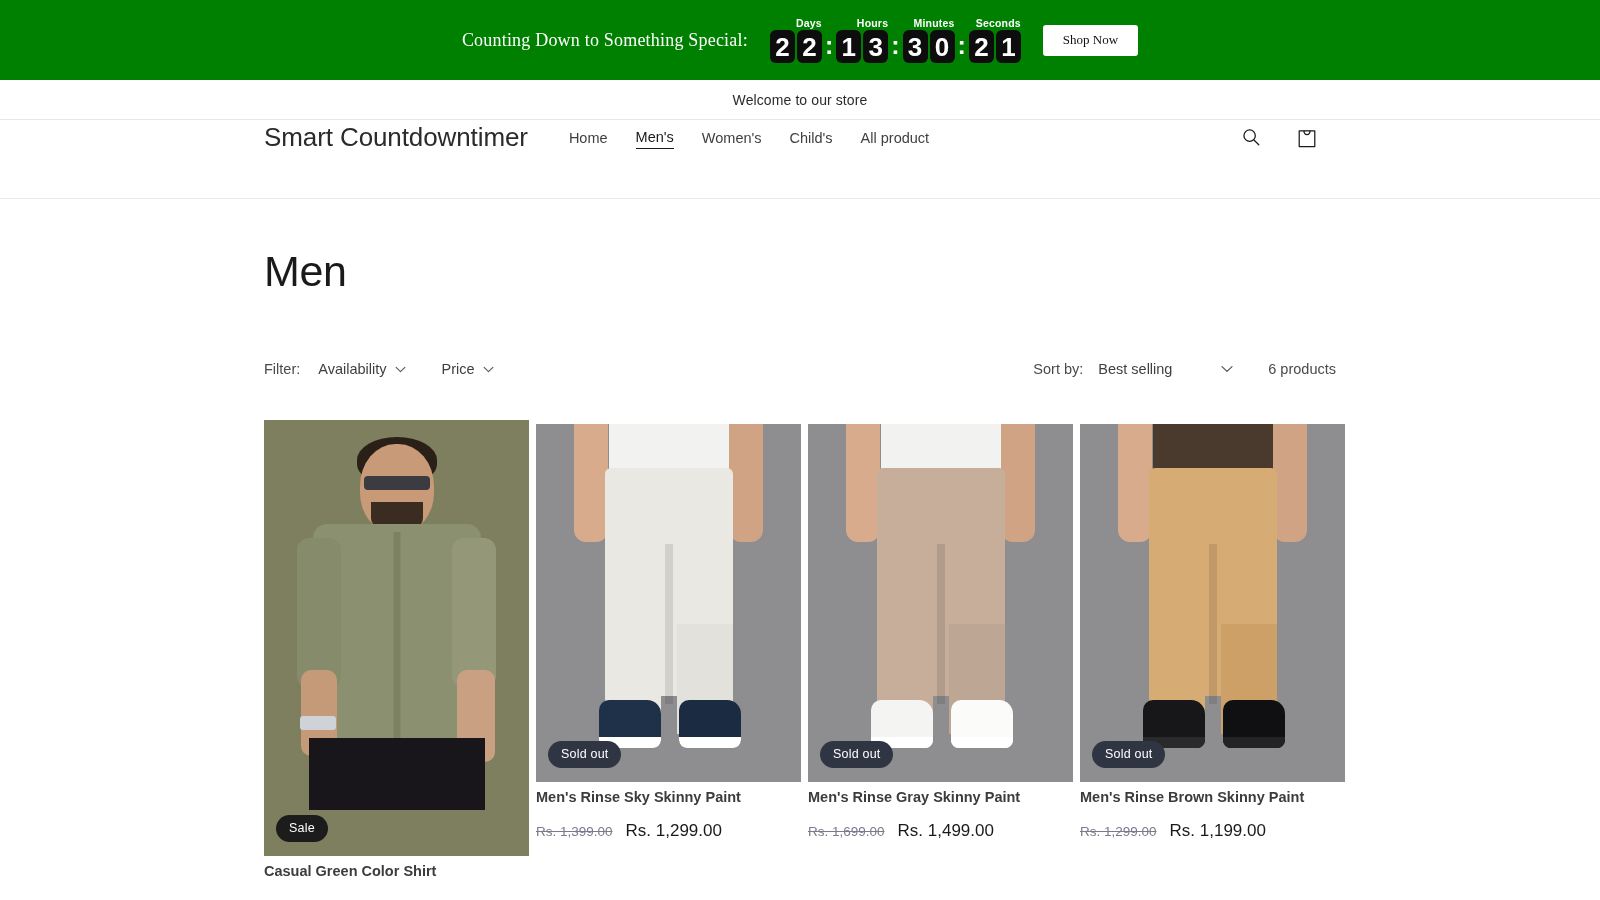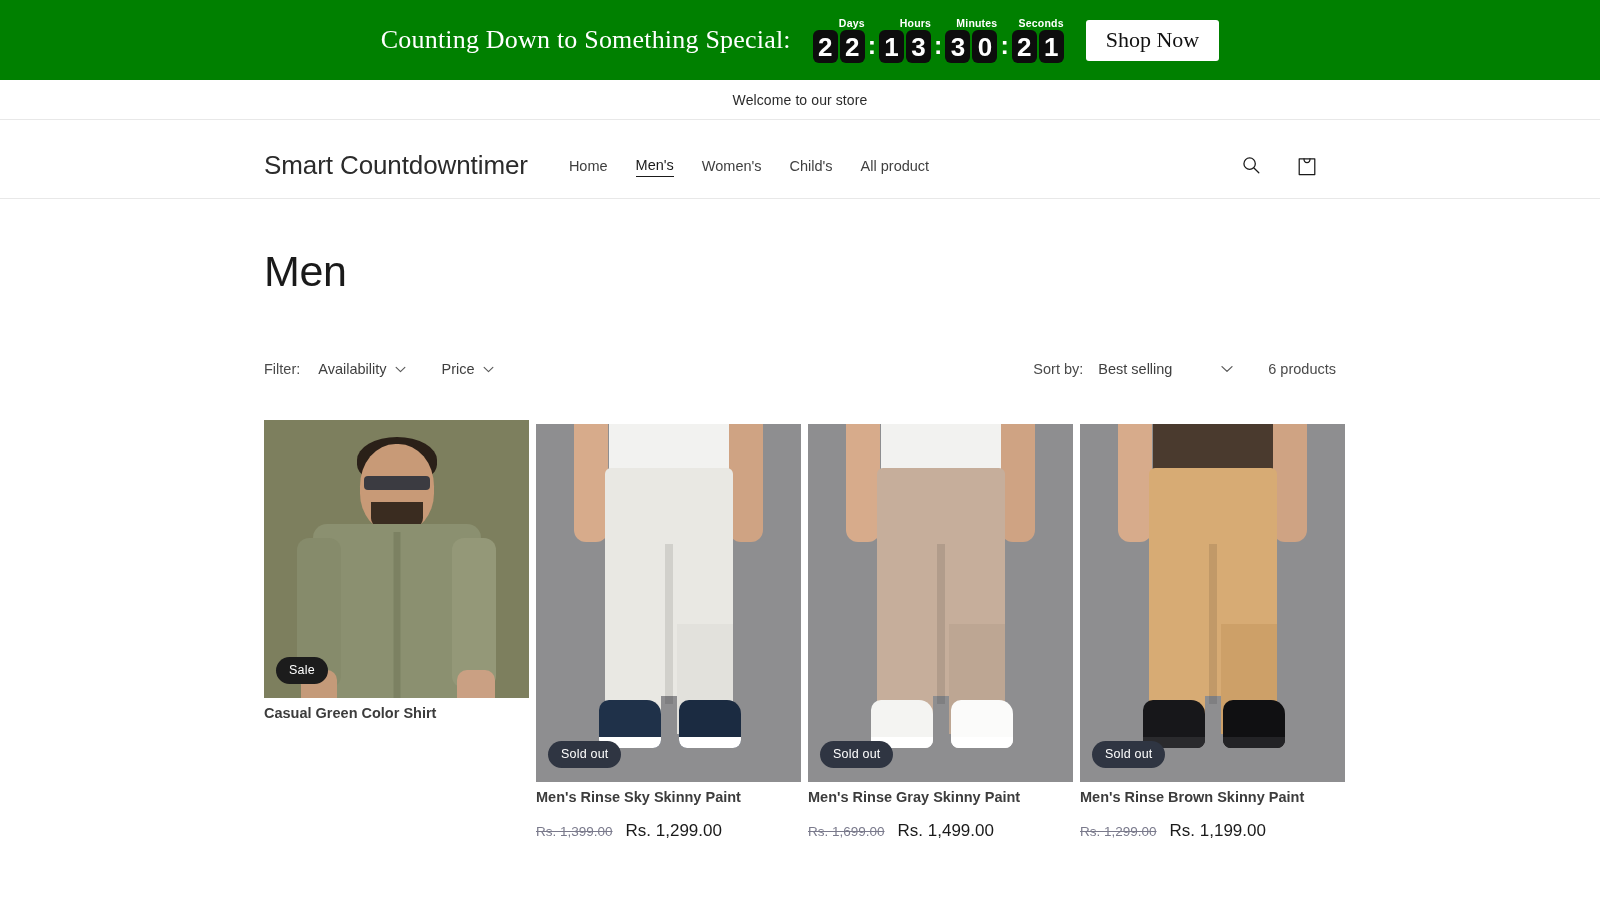--- a/index.html
+++ b/index.html
@@ -14,21 +14,21 @@
   .countdown-bar {
     height: 80px;
     background: #008000;
     display: flex;
     align-items: center;
     justify-content: center;
     gap: 18px;
   }
   .countdown-headline {
     font-family: "Liberation Serif", serif;
-    font-size: 26px;
+    font-size: 18px;
     color: #ffffff;
     letter-spacing: .2px;
     white-space: nowrap;
   }
   .timer {
     display: flex;
     align-items: flex-end;
     gap: 2px;
     margin: 0 4px;
   }
@@ -65,21 +65,21 @@
   .countdown-sub {
     font-family: "Liberation Serif", serif;
     font-size: 21px;
     color: #ffffff;
     white-space: nowrap;
   }
   .shop-now-btn {
     background: #ffffff;
     color: #111111;
     font-family: "Liberation Serif", serif;
-    font-size: 22px;
+    font-size: 13px;
     padding: 7px 20px 8px;
     border: none;
     border-radius: 3px;
     cursor: pointer;
     white-space: nowrap;
   }
 
   
   .announcement {
     height: 40px;
@@ -89,21 +89,21 @@
     font-size: 14px;
     color: #2b2b2b;
     letter-spacing: .1px;
   }
 
   
   .site-header {
     height: 79px;
     border-bottom: 1px solid #e8e8e8;
     display: flex;
-    align-items: flex-end;
+    align-items: flex-start;
     padding: 0 54px 16px 0;
   }
   .header-inner {
     width: 1600px;
     display: flex;
     align-items: center;
     padding-left: 264px;
   }
   .brand {
     font-size: 26px;
@@ -200,21 +200,21 @@
     column-gap: 7px;
     margin-top: 43px;
   }
   .product-card { position: relative; cursor: pointer; }
   .media {
     position: relative;
     width: 100%;
     overflow: hidden;
     background: #a21caf;
   }
-  .media.tall { height: 278px; }
+  .media.tall { height: 436px; }
   .media.short { height: 358px; margin-top: 4px; }
 
   .badge {
     position: absolute;
     left: 12px;
     bottom: 14px;
     background: #2f3542;
     color: #ffffff;
     font-size: 12.5px;
     padding: 6px 13px 7px;

